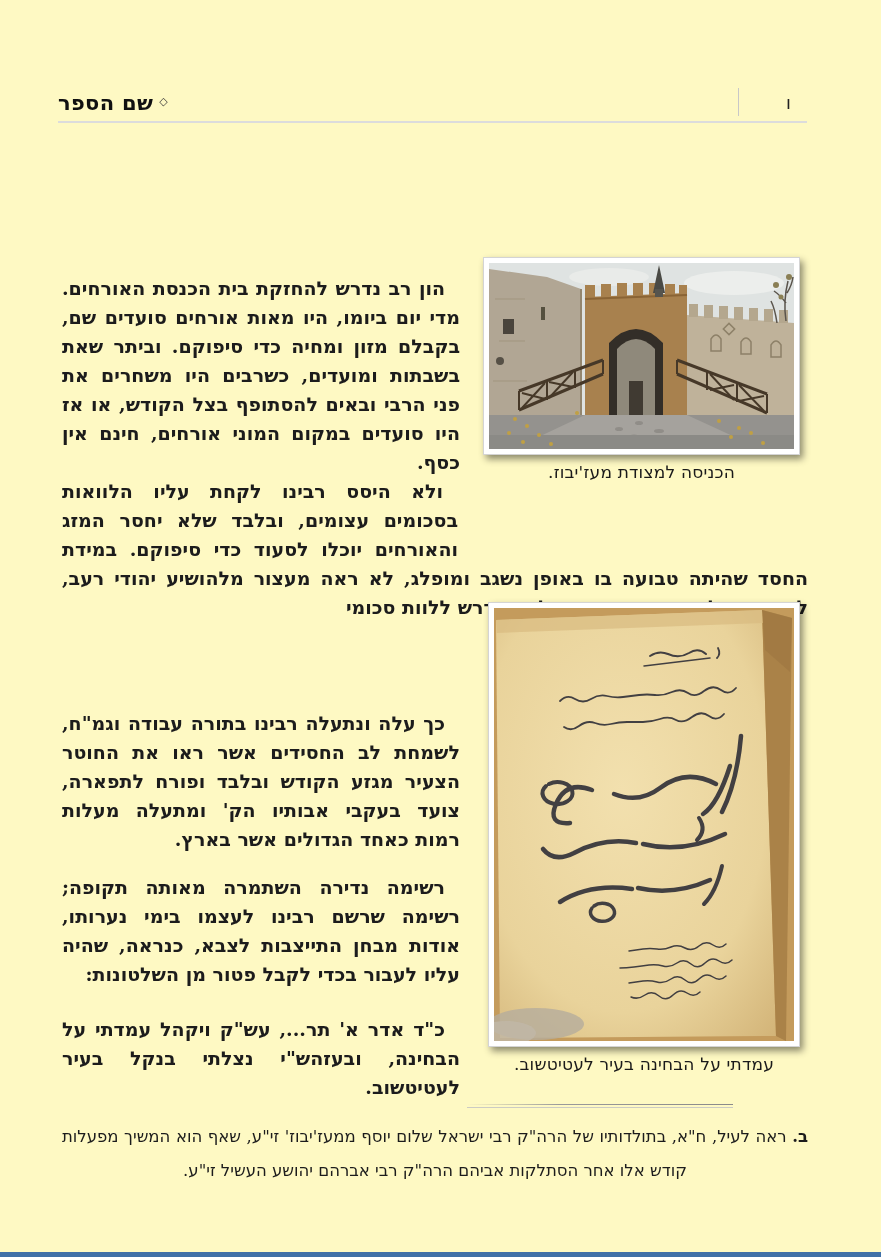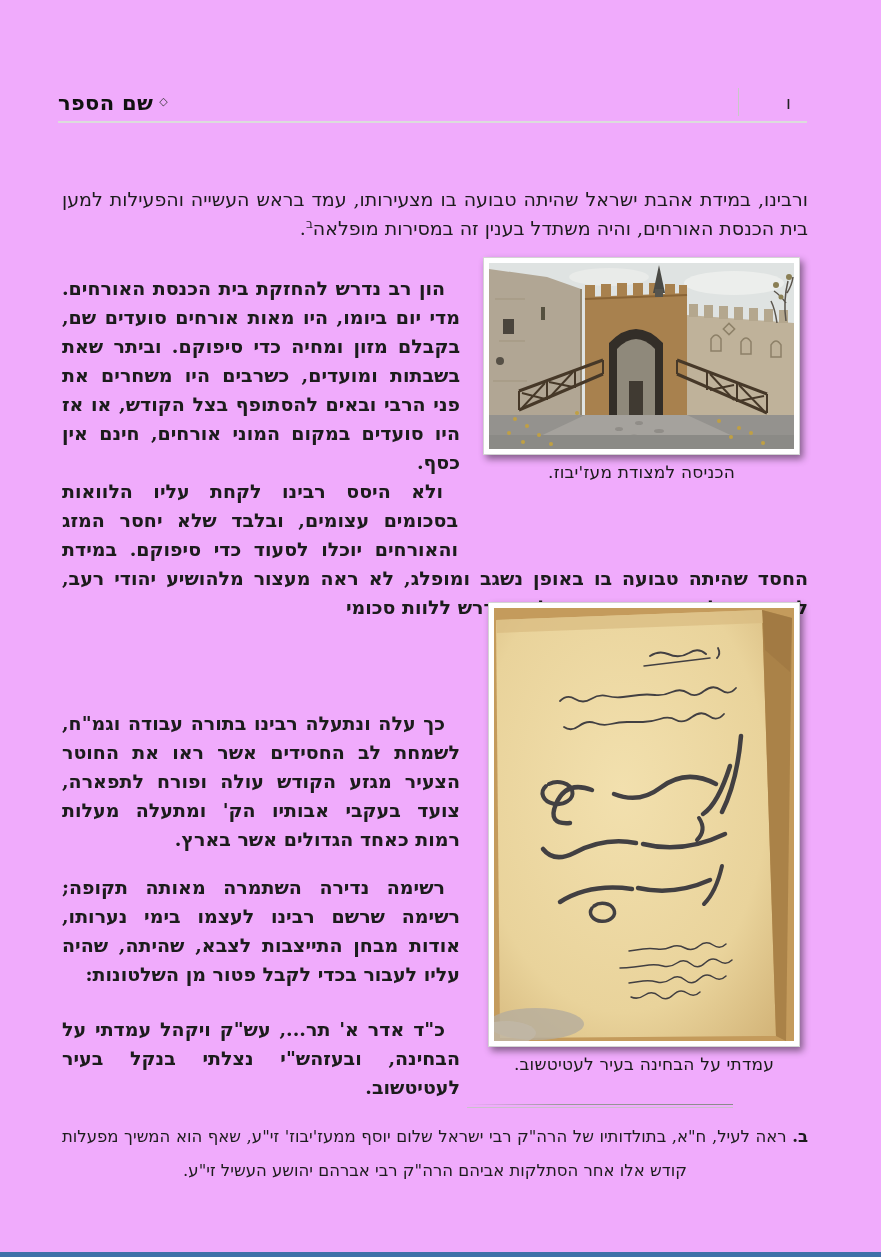--- a/index.html
+++ b/index.html
@@ -1,21 +1,21 @@
 <!DOCTYPE html>
 <html><head>
 <meta charset="utf-8">
 <style>
   html,body{margin:0;padding:0;}
   body{
     width:881px;height:1257px;background:#ffffff;
     font-family:"DejaVu Serif","DejaVu Sans",serif;
     color:#1c1c1c;overflow:hidden;position:relative;
   }
-  .page{position:absolute;inset:0;background:#f0abfc;}
+  .page{position:absolute;inset:0;background:#fef9c3;}
 
   
   .hdr-title-wrap{position:absolute;left:58px;top:90px;display:flex;align-items:center;}
   .hdr-title{font-size:21px;font-weight:bold;direction:rtl;letter-spacing:.3px;color:#111;}
   .hdr-diamond{font-size:11px;margin-left:6px;color:#333;line-height:21px;transform:translateY(-1px);}
   .hdr-pagenum{position:absolute;left:786px;top:92px;font-size:18px;color:#222;}
   .hdr-vline{position:absolute;left:738px;top:88px;width:1px;height:28px;background:#c8c8c8;}
   .hdr-rule{position:absolute;left:58px;top:121px;width:749px;height:2px;background:#dcdcdc;}
 
   
@@ -60,21 +60,20 @@
 <div class="page">
 
   <div class="hdr-title-wrap">
     <span class="hdr-title">שם הספר</span>
     <span class="hdr-diamond">◇</span>
   </div>
   <div class="hdr-vline"></div>
   <div class="hdr-pagenum">ו</div>
   <div class="hdr-rule"></div>
 
-  <p class="para" style="left:62px;top:166px;width:746px;"><span>ורבינו, במידת אהבת ישראל שהיתה טבועה בו מצעירותו, עמד בראש העשייה והפעילות למען בית הכנסת האורחים, והיה משתדל בענין זה במסירות מופלאה</span><sup class="noteref">ב</sup><span>.</span></p>
 
   <div class="photo-frame" style="left:483px;top:257px;">
     <svg width="305" height="186" viewBox="0 0 305 186">
       <rect width="305" height="186" fill="#dfe3e2"></rect>
       <ellipse cx="245" cy="20" rx="50" ry="12" fill="#eceeec"></ellipse>
       <ellipse cx="120" cy="14" rx="40" ry="9" fill="#e9ebe9"></ellipse>
 
       <polygon points="198,52 305,60 305,162 198,152" fill="#bfb29a"></polygon>
       <g fill="#b4a78e">
         <rect x="200" y="41" width="9" height="13"></rect>
@@ -218,21 +217,21 @@
 
         <path d="M232,336 q-6,6 -13,1 t-14,1 t-14,2 t-14,-1 t-14,2 t-14,0 t-14,2" stroke-width="1.5"></path>
         <path d="M238,352 q-6,6 -13,1 t-14,2 t-14,1 t-14,-1 t-14,3 t-14,-1 t-15,2 t-14,1" stroke-width="1.5"></path>
         <path d="M232,368 q-6,6 -13,1 t-14,2 t-14,1 t-14,-1 t-14,3 t-14,-1 t-14,2" stroke-width="1.5"></path>
         <path d="M206,384 q-6,6 -13,1 t-14,2 t-14,1 t-14,-1 t-14,2" stroke-width="1.5"></path>
       </g>
     </svg>
   </div>
   <div class="caption" style="left:488px;top:1054px;width:312px;">עמדתי על הבחינה בעיר לעטיטשוב.</div>
 
-  <p class="para indent" style="left:62px;top:690px;width:398px;">כך עלה ונתעלה רבינו בתורה עבודה וגמ"ח, לשמחת לב החסידים אשר ראו את החוטר הצעיר מגזע הקודש עולה ופורח לתפארה, צועד בעקבי אבותיו הק' ומתעלה מעלות רמות כאחד הגדולים אשר בארץ.</p>
-  <p class="para indent" style="left:62px;top:854px;width:398px;">רשימה נדירה השתמרה מאותה תקופה; רשימה שרשם רבינו לעצמו בימי נערותו, אודות מבחן התייצבות לצבא, שהיתה, שהיה עליו לעבור בכדי לקבל פטור מן השלטונות:</p>
+  <p class="para indent" style="left:62px;top:690px;width:398px;">כך עלה ונתעלה רבינו בתורה עבודה וגמ"ח, לשמחת לב החסידים אשר ראו את החוטר הצעיר מגזע הקודש ובלבד ופורח לתפארה, צועד בעקבי אבותיו הק' ומתעלה מעלות רמות כאחד הגדולים אשר בארץ.</p>
+  <p class="para indent" style="left:62px;top:854px;width:398px;">רשימה נדירה השתמרה מאותה תקופה; רשימה שרשם רבינו לעצמו בימי נערותו, אודות מבחן התייצבות לצבא, כנראה, שהיה עליו לעבור בכדי לקבל פטור מן השלטונות:</p>
   <p class="para indent" style="left:62px;top:996px;width:398px;">כ"ד אדר א' תר..., עש"ק ויקהל עמדתי על הבחינה, ובעזהש"י נצלתי בנקל בעיר לעטיטשוב.</p>
 
   <div class="fn-sep"></div>
   <div class="footnote"><b>ב.</b> <span>ראה לעיל, ח"א, בתולדותיו של הרה"ק רבי ישראל שלום יוסף ממעז'יבוז' זי"ע, שאף הוא המשיך מפעלות קודש אלו אחר הסתלקות אביהם הרה"ק רבי אברהם יהושע העשיל זי"ע.</span></div>
 
   <div class="bottom-bar"></div>
 </div>
 
 </body></html>

